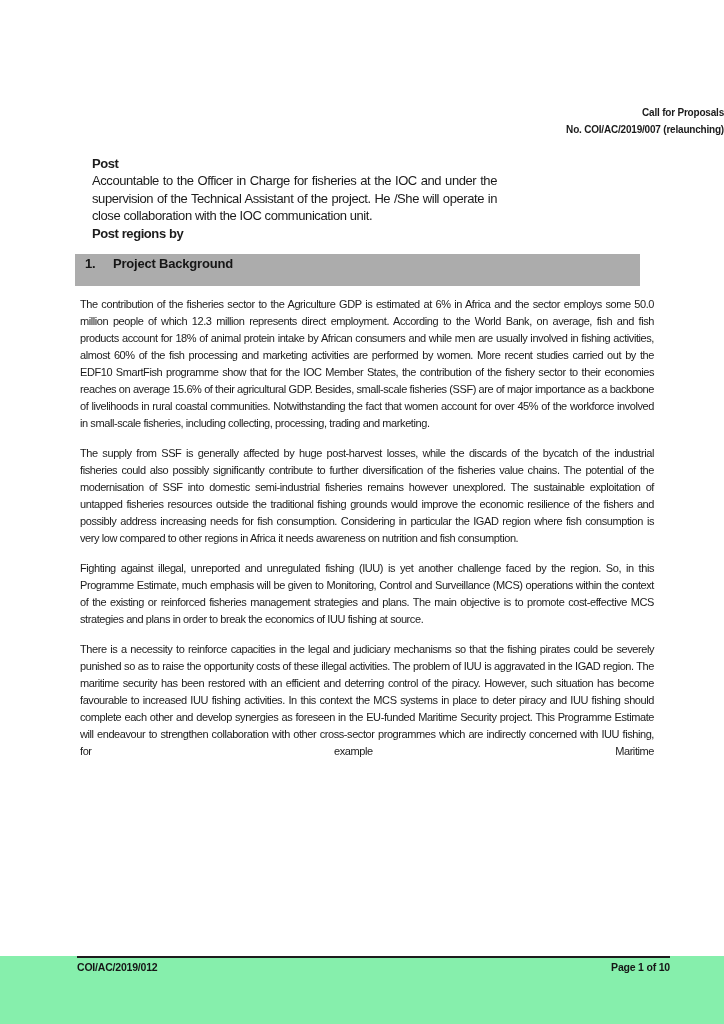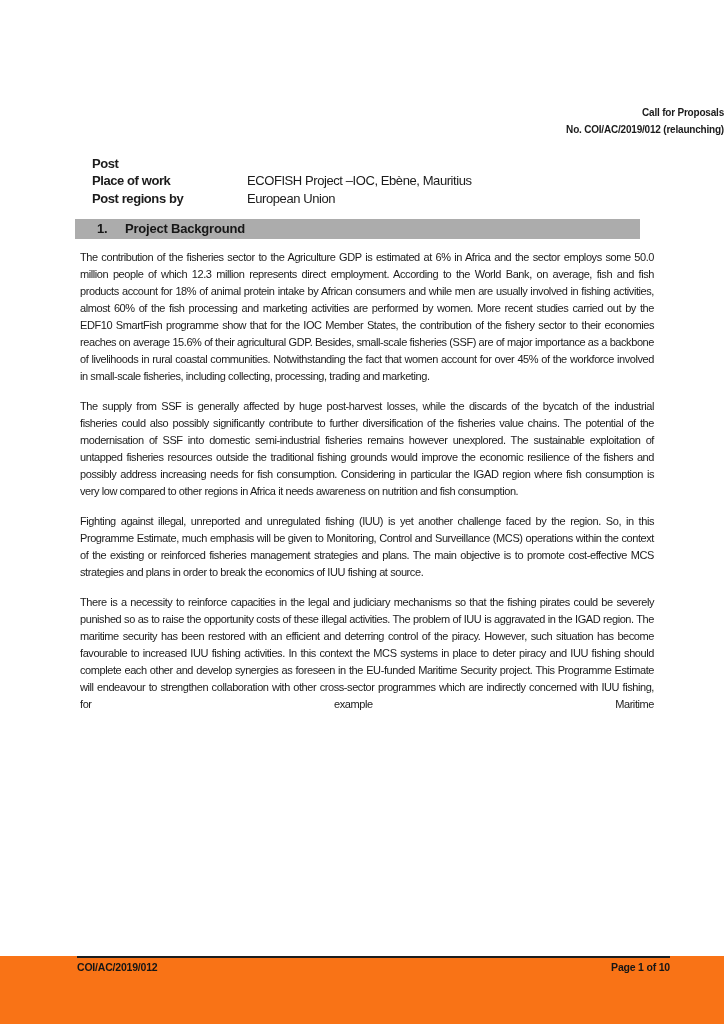--- a/index.html
+++ b/index.html
@@ -36,46 +36,46 @@
     flex-shrink: 0;
     font-weight: bold;
   }
   .dvalue {
     width: 405px;
     text-align: justify;
   }
   .section-bar {
     margin: 12px 0 0 75px;
     width: 565px;
-    height: 20px;
+    height: 32px;
     background: #acacac;
     font-weight: bold;
     font-size: 13px;
     line-height: 20px;
     letter-spacing: -0.2px;
-    padding-left: 22px;
+    padding-left: 10px;
     box-sizing: border-box;
     color: #161616;
   }
   .section-num { display: inline-block; min-width: 28px; }
   .paras {
     margin: 10px 0 0 80px;
     width: 574px;
     font-size: 11px;
     line-height: 17px;
     letter-spacing: -0.42px;
     text-align: justify;
   }
   .paras p { margin: 0 0 13px 0; }
   .paras p.cut { text-align-last: justify; margin-bottom: 12px; }
   .page-footer {
     position: absolute;
     left: 0; top: 956px;
     width: 724px; height: 68px;
-    background: #f97316;
+    background: #86efac;
   }
   .footer-inner {
     margin-left: 77px;
     width: 593px;
     border-top: 2px solid #1c1c1c;
   }
   .footer-row {
     display: flex;
     justify-content: space-between;
     font-size: 10.5px;
@@ -85,36 +85,32 @@
     color: #161616;
   }
 </style>
 </head>
 <body>
 
 <div class="page">
 
   <header class="doc-title">
     <div>Call for Proposals</div>
-    <div>No. COI/AC/2019/012 (relaunching)</div>
+    <div>No. COI/AC/2019/007 (relaunching)</div>
   </header>
 
   <section class="details">
     <div class="drow">
       <div class="dlabel">Post</div>
     </div>
     <div class="drow">
-    </div>
-    <div class="drow">
-      <div class="dlabel">Place of work</div>
-      <div class="dvalue">ECOFISH Project –IOC, Ebène, Mauritius</div>
+      <div class="dvalue">Accountable to the Officer in Charge for fisheries at the IOC and under the supervision of the Technical Assistant of the project. He /She will operate in close collaboration with the IOC communication unit.</div>
     </div>
     <div class="drow">
       <div class="dlabel">Post regions by</div>
-      <div class="dvalue">European Union</div>
     </div>
   </section>
 
   <div class="section-bar">
     <span class="section-num">1.</span><span>Project Background</span>
   </div>
 
   <div class="paras">
     <p>The contribution of the fisheries sector to the Agriculture GDP is estimated at 6% in Africa and the sector employs some 50.0 million people of which 12.3 million represents direct employment. According to the World Bank, on average, fish and fish products account for 18% of animal protein intake by African consumers and while men are usually involved in fishing activities, almost 60% of the fish processing and marketing activities are performed by women. More recent studies carried out by the EDF10 SmartFish programme show that for the IOC Member States, the contribution of the fishery sector to their economies reaches on average 15.6% of their agricultural GDP. Besides, small-scale fisheries (SSF) are of major importance as a backbone of livelihoods in rural coastal communities. Notwithstanding the fact that women account for over 45% of the workforce involved in small-scale fisheries, including collecting, processing, trading and marketing.</p>
     <p>The supply from SSF is generally affected by huge post-harvest losses, while the discards of the bycatch of the industrial fisheries could also possibly significantly contribute to further diversification of the fisheries value chains. The potential of the modernisation of SSF into domestic semi-industrial fisheries remains however unexplored. The sustainable exploitation of untapped fisheries resources outside the traditional fishing grounds would improve the economic resilience of the fishers and possibly address increasing needs for fish consumption. Considering in particular the IGAD region where fish consumption is very low compared to other regions in Africa it needs awareness on nutrition and fish consumption.</p>

